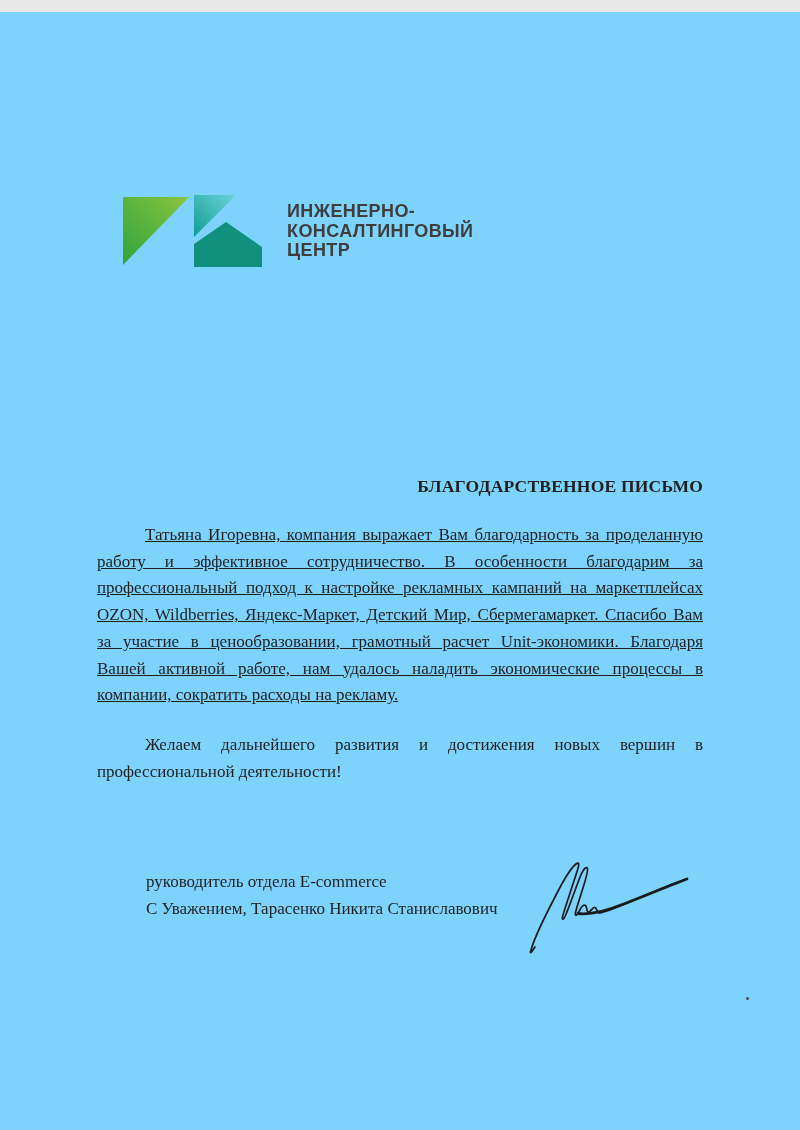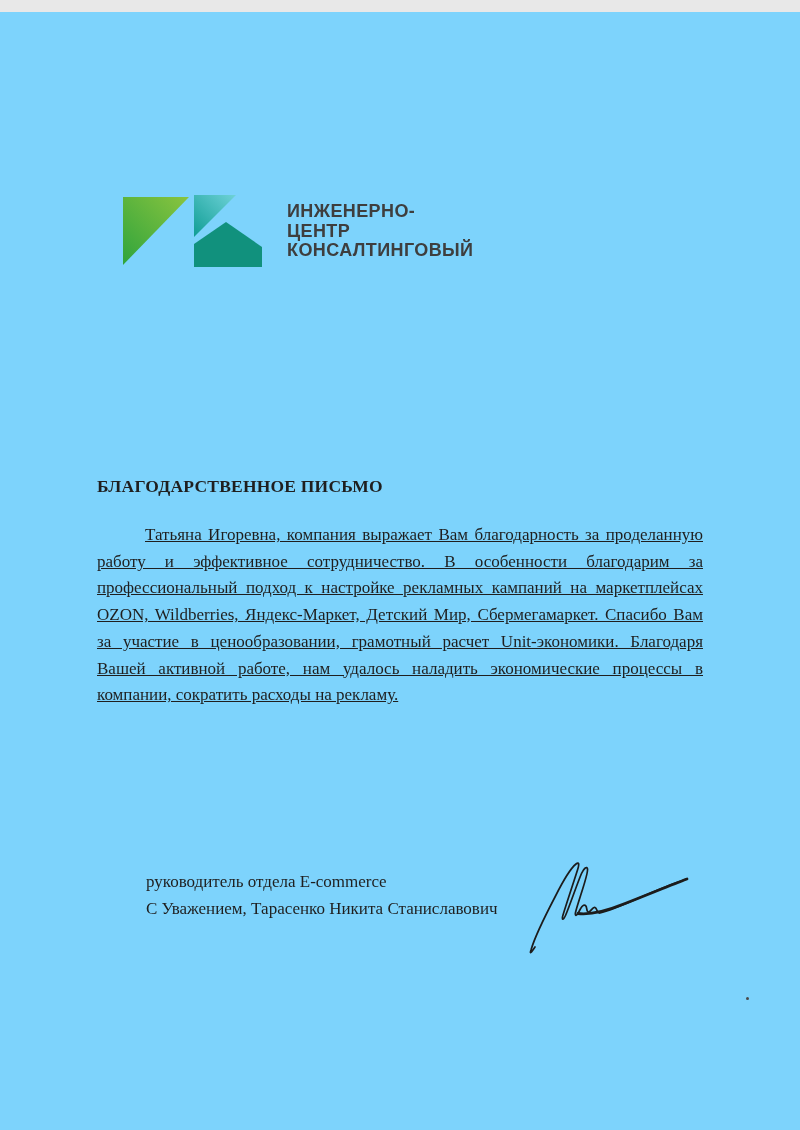--- a/index.html
+++ b/index.html
@@ -38,21 +38,21 @@
     line-height: 23px;
   }
   
   .title {
     position: absolute;
     left: 97px; top: 464px;
     width: 606px;
     margin: 0;
     font-size: 17.5px;
     font-weight: 700;
-    text-align: left;
+    text-align: right;
     letter-spacing: 0.2px;
     line-height: 21px;
   }
   
   .para {
     position: absolute;
     left: 97px;
     width: 606px;
     margin: 0;
     font-size: 17px;
@@ -100,28 +100,29 @@
         <stop offset="1" stop-color="#0f9d94"></stop>
       </linearGradient>
     </defs>
     <polygon points="0,2 66,2 0,70" fill="url(#gradGreen)"></polygon>
     <polygon points="71,0 113,0 71,42" fill="url(#gradTeal)"></polygon>
     <path d="M71,49 L103,27 L139,52 L139,72 L71,72 Z" fill="#11917d"></path>
   </svg>
 
   <div class="logo-text">
     <div>ИНЖЕНЕРНО-</div>
+    <div>КОНСАЛТИНГОВЫЙ</div>
     <div>ЦЕНТР</div>
-    <div>КОНСАЛТИНГОВЫЙ</div>
   </div>
 
 
   <h1 class="title">БЛАГОДАРСТВЕННОЕ ПИСЬМО</h1>
 
   <p class="para para1">Татьяна Игоревна, компания выражает Вам благодарность за проделанную работу и эффективное сотрудничество. В особенности благодарим за профессиональный подход к настройке рекламных кампаний на маркетплейсах OZON, Wildberries, Яндекс-Маркет, Детский Мир, Сбермегамаркет. Спасибо Вам за участие в ценообразовании, грамотный расчет Unit-экономики. Благодаря Вашей активной работе, нам удалось наладить экономические процессы в компании, сократить расходы на рекламу.</p>
+  <p class="para para2">Желаем дальнейшего развития и достижения новых вершин в профессиональной деятельности!</p>
 
   <div class="signoff">
     <div>руководитель отдела E-commerce</div>
     <div>С Уважением, Тарасенко Никита Станиславович</div>
   </div>
 
   <svg class="signature" viewBox="0 0 170 95" xmlns="http://www.w3.org/2000/svg">
     <path d="M 10 87
              C 6 93, 4.5 94.5, 6 90
              C 8 83, 18 60, 30 37

